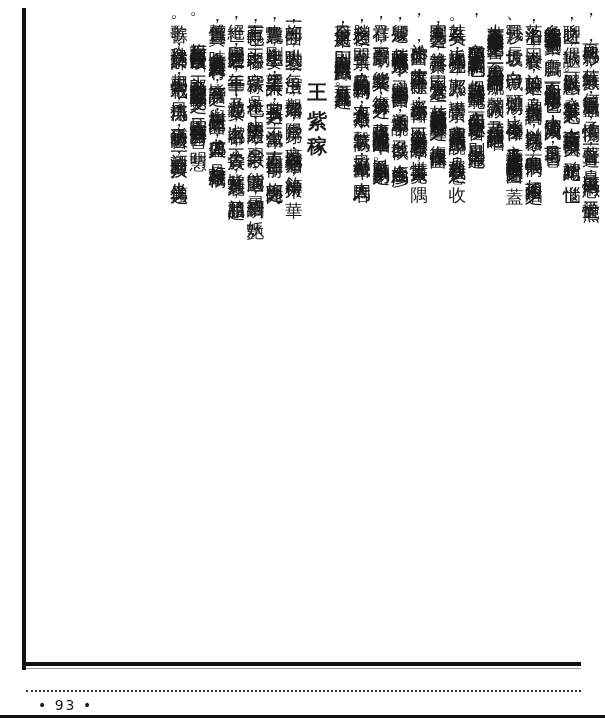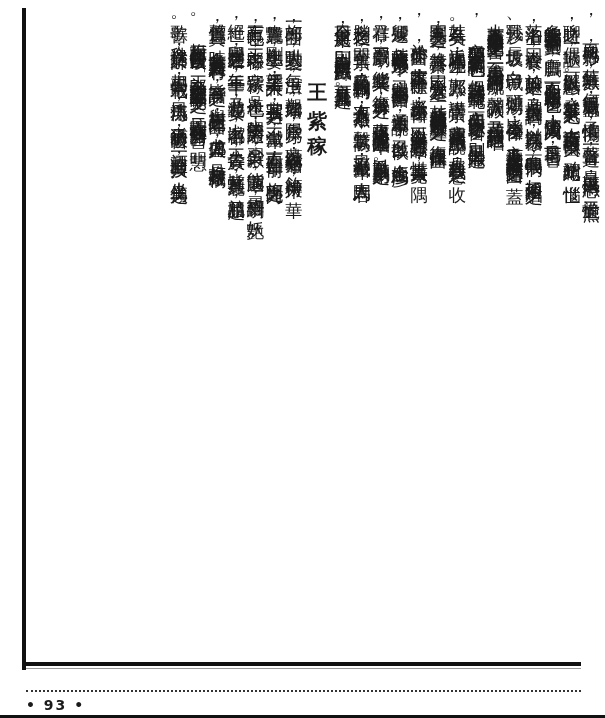--- a/index.html
+++ b/index.html
@@ -27,21 +27,21 @@
       position: absolute; left: 26px; top: 662px; width: 555px; height: 4px; background: #111;
     }
     .thin-rule {
       position: absolute; left: 26px; top: 668px; width: 555px; height: 1px; background: #999;
     }
     .dotted-rule {
       position: absolute; left: 26px; top: 690px; width: 555px; height: 0;
       border-top: 2px dotted #333;
     }
     .page-number {
-      position: absolute; left: 26px; top: 697px; font-size: 14px; font-weight: 700;
+      position: absolute; left: 38px; top: 697px; font-size: 14px; font-weight: 400;
       font-family: "DejaVu Sans", sans-serif; letter-spacing: 2px;
     }
     .bottom-edge {
       position: absolute; left: 0; top: 715px; width: 605px; height: 3px; background: #111;
     }
   </style>
 </head>
 <body>
 
 <div class="page">

